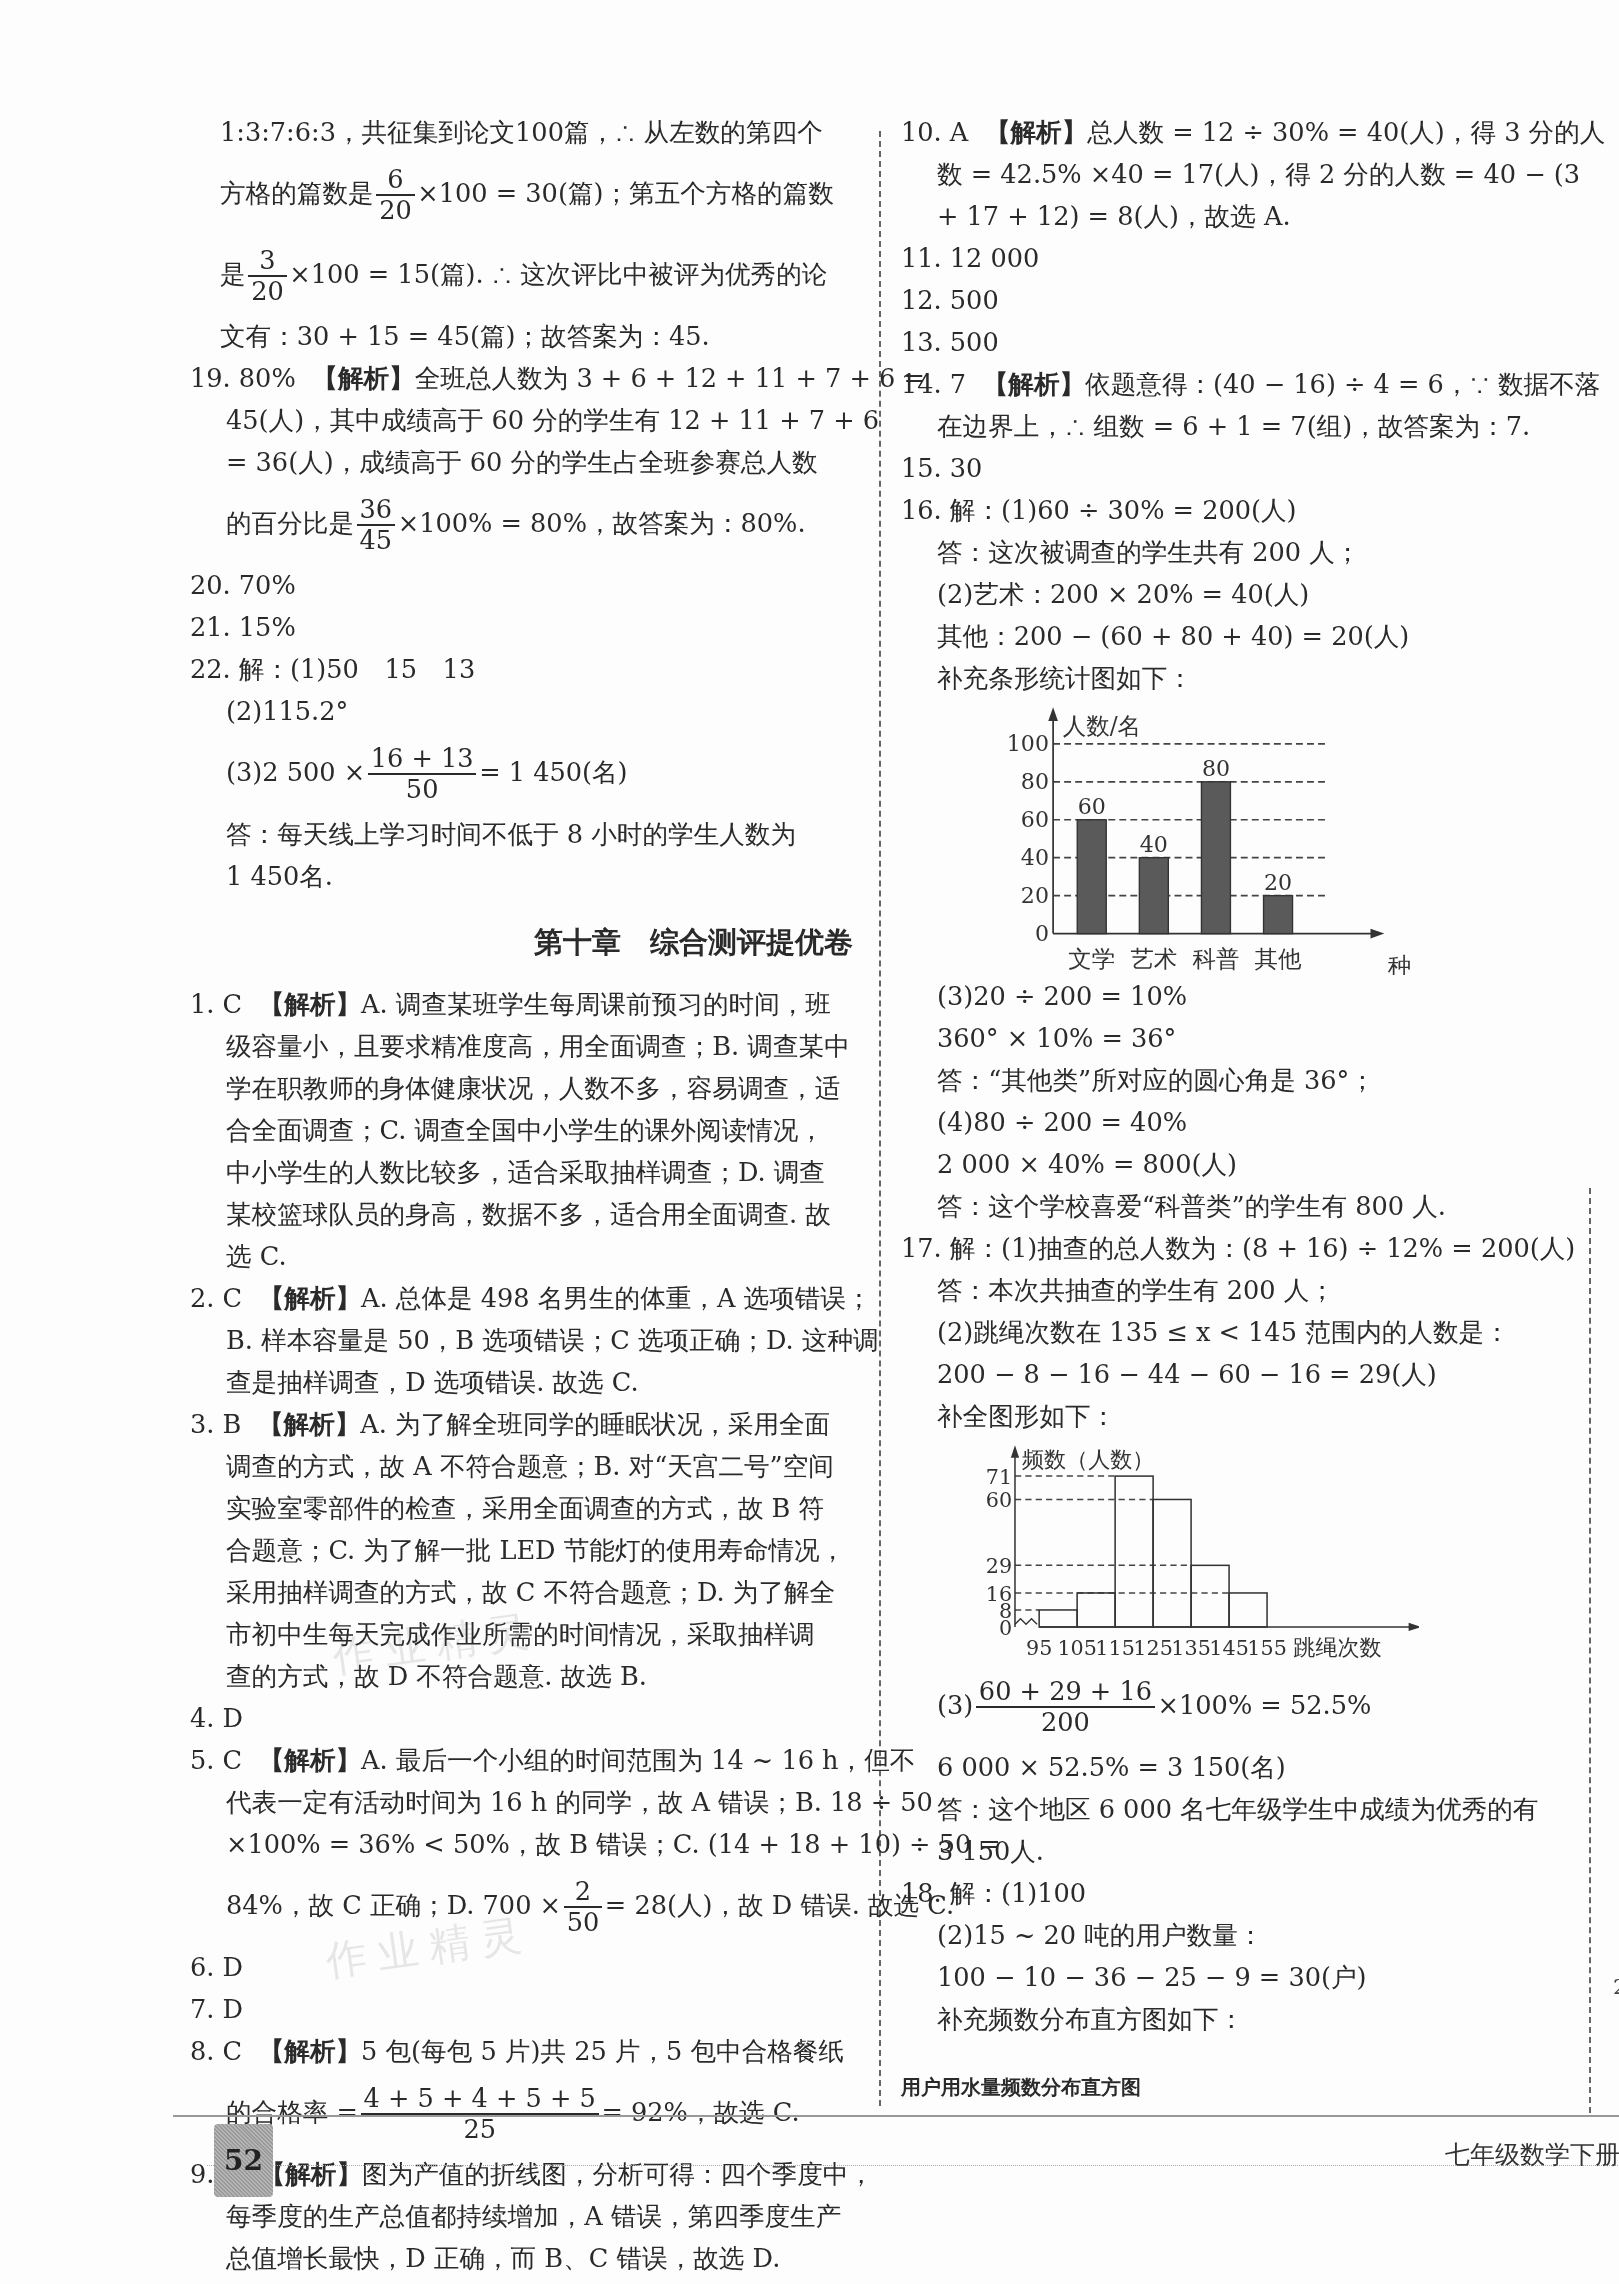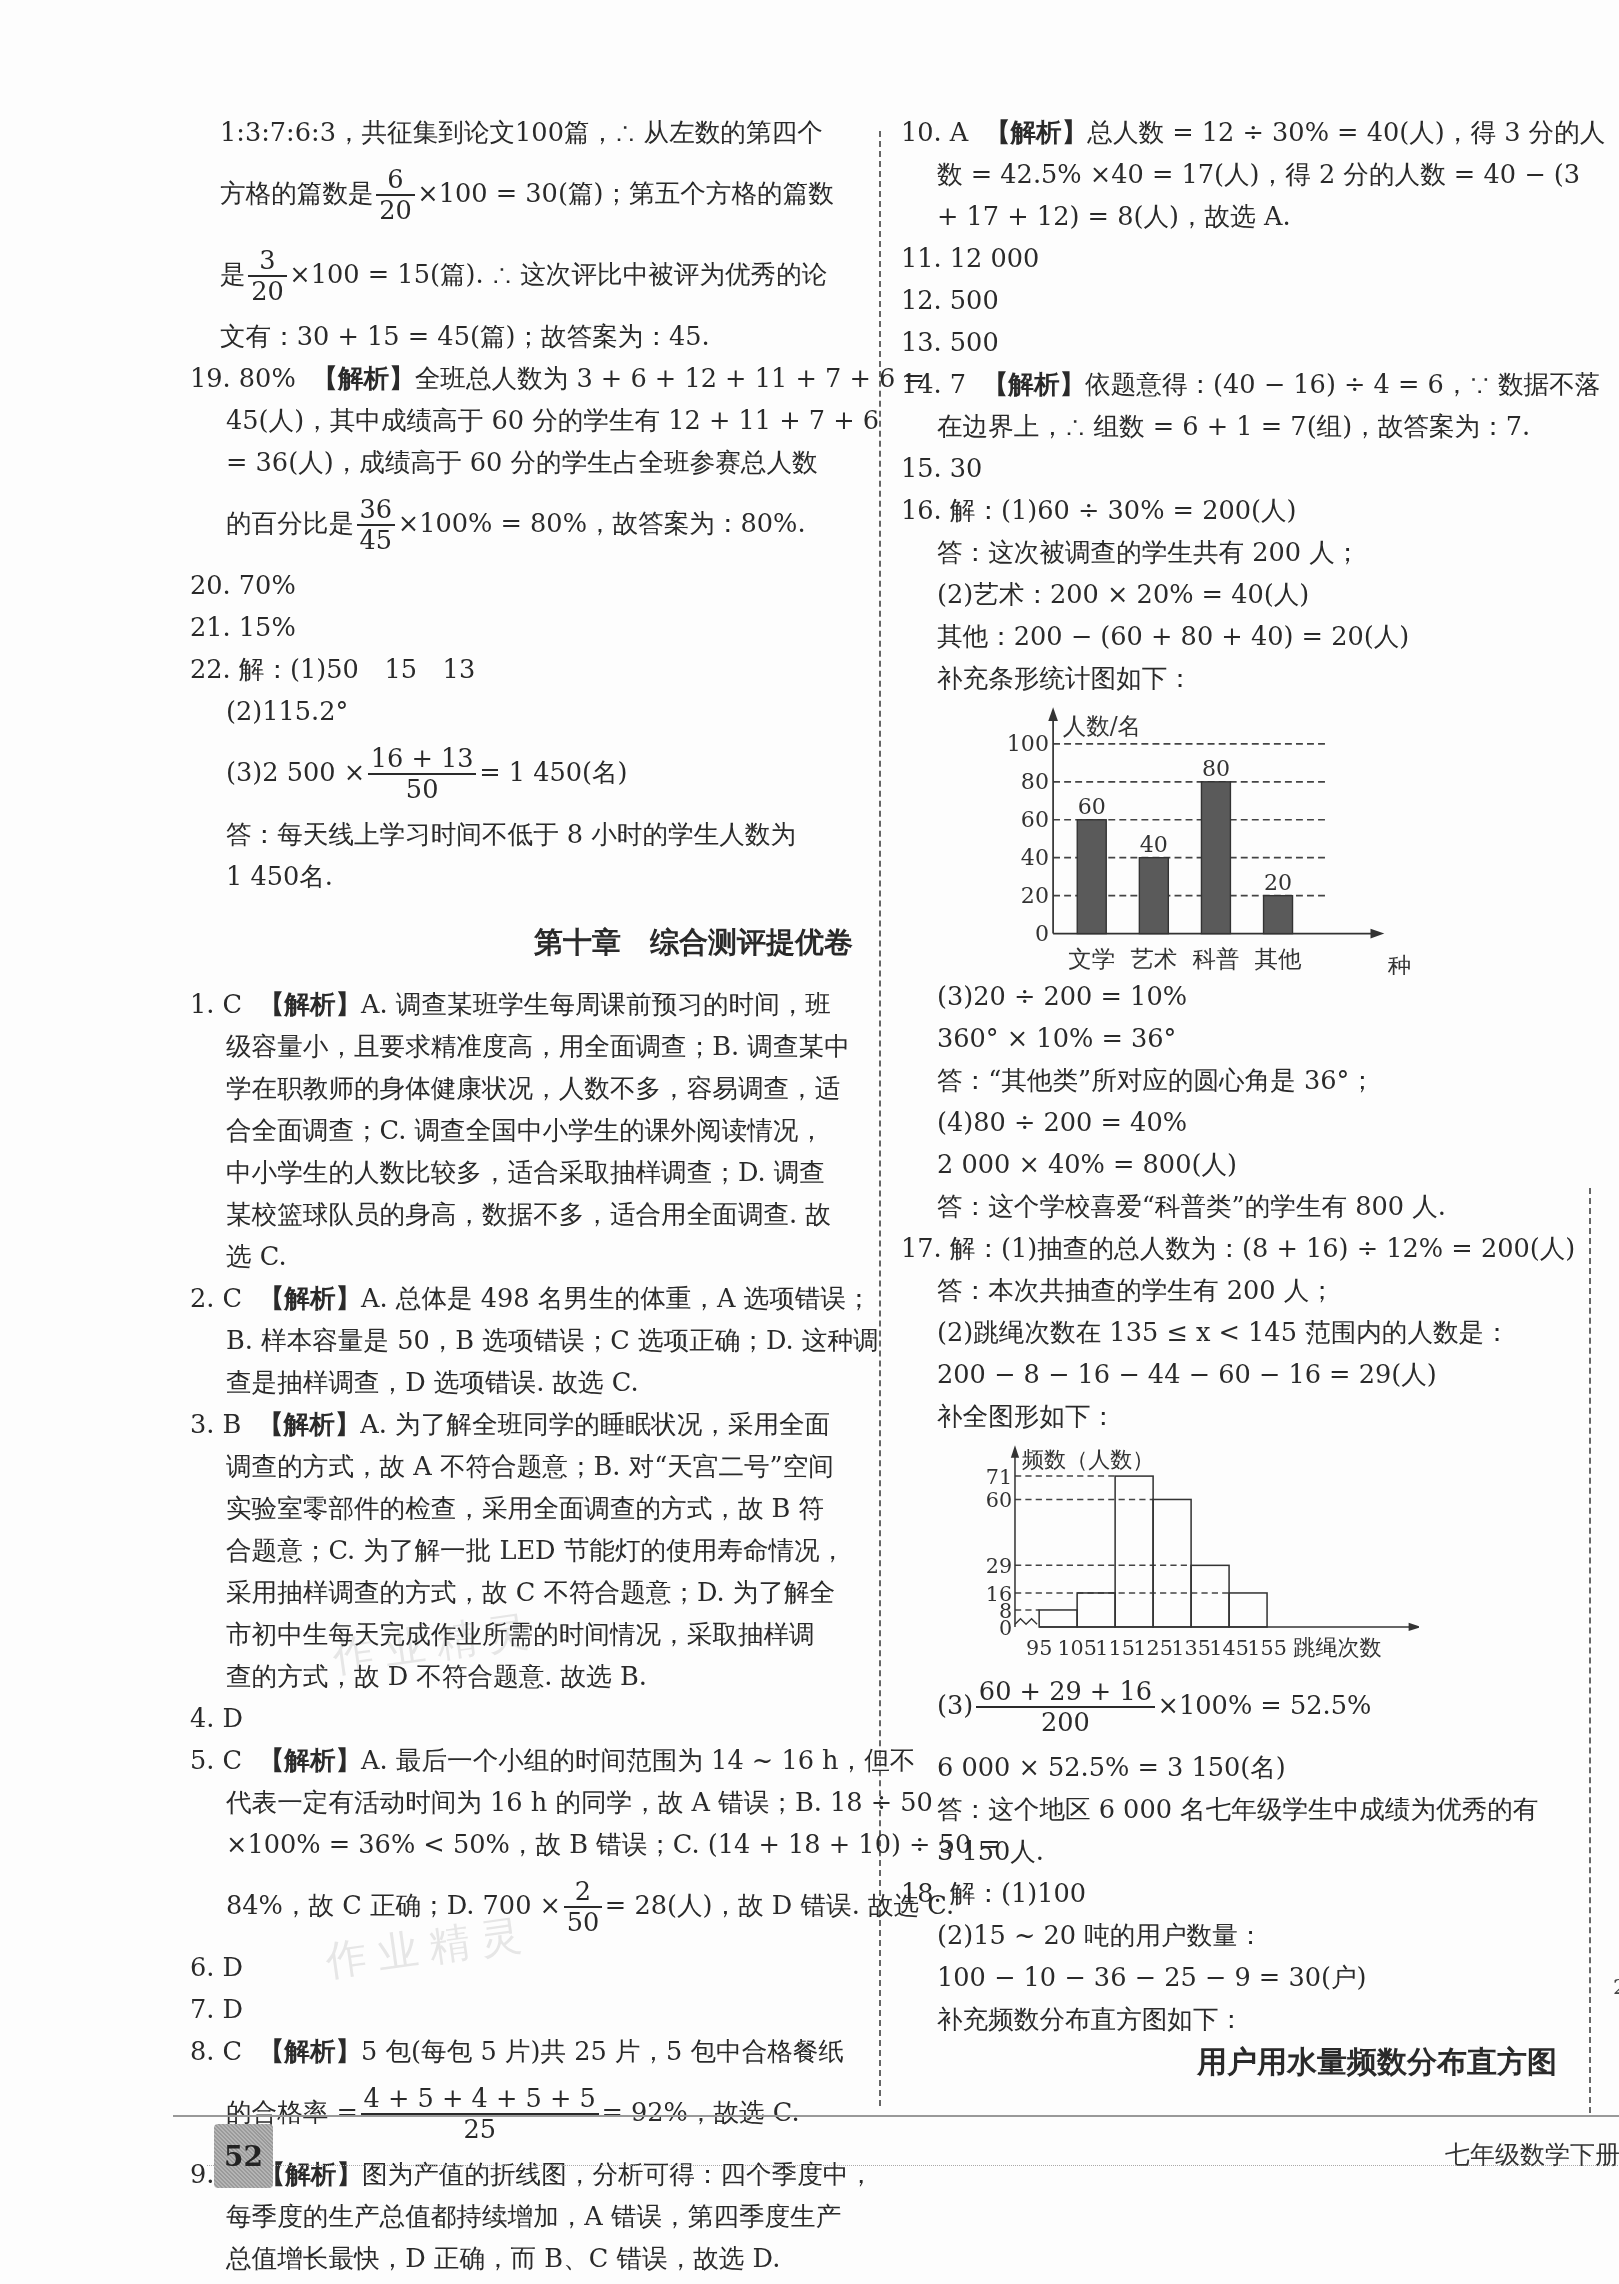--- a/index.html
+++ b/index.html
@@ -18,25 +18,25 @@
   .tag { font-family: "DejaVu Sans", "Liberation Sans", sans-serif; font-weight: bold; margin-left: 16.6px; }
   .frac { display: inline-block; vertical-align: middle; text-align: center; line-height: 29px; margin: 0 2.8px; }
   .frac .num { display: block; border-bottom: 2.1px solid #2a2a2a; padding: 0 2.8px; }
   .frac .den { display: block; padding: 0 2.8px; }
   .tall { line-height: 81px; }
   .chapter-title {
     font-family: "DejaVu Sans", "Liberation Sans", sans-serif; font-weight: bold; font-size: 29px;
     text-align: right; margin: 21px 0 16.6px 0; line-height: 48px;
   }
   .chart { display: block; }
-  .hist-title { font-family: "DejaVu Sans", "Liberation Sans", sans-serif; font-weight: bold; font-size: 30px; text-align: right; margin-top: 1px; }
+  .hist-title { font-family: "DejaVu Sans", "Liberation Sans", sans-serif; font-weight: bold; font-size: 20px; text-align: left; margin-top: 26px; }
   .bottom-rule { position: absolute; left: 173px; right: 0; top: 2115px; border-top: 2.1px solid #999; }
   .footer-rule { position: absolute; left: 207px; right: 0; top: 2165px; border-top: 1.4px dotted #aaa; }
   .page-badge {
-    position: absolute; left: 214px; top: 2124px; width: 59px; height: 64px;
+    position: absolute; left: 214px; top: 2124px; width: 59px; height: 73px;
     background: repeating-linear-gradient(45deg, #9a9a9a 0 1.4px, #b5b5b5 1.4px 2.8px);
     border-radius: 4.1px; display: flex; align-items: center; justify-content: center;
     font-family: "DejaVu Serif", serif; font-weight: bold; font-size: 28px; color: #222;
   }
   .footer-text { position: absolute; right: 0; top: 2138px; font-size: 25px; font-family: "DejaVu Sans", "Liberation Sans", sans-serif; color: #333; }
   .edge-mark { position: absolute; left: 1613px; top: 1975px; font-size: 21px; color: #444; }
   .watermark { position: absolute; font-family: "DejaVu Sans", sans-serif; color: rgba(150,150,150,0.22); font-size: 41px; letter-spacing: 11px; transform: rotate(-8deg); }
 </style>
 </head>
 <body>

